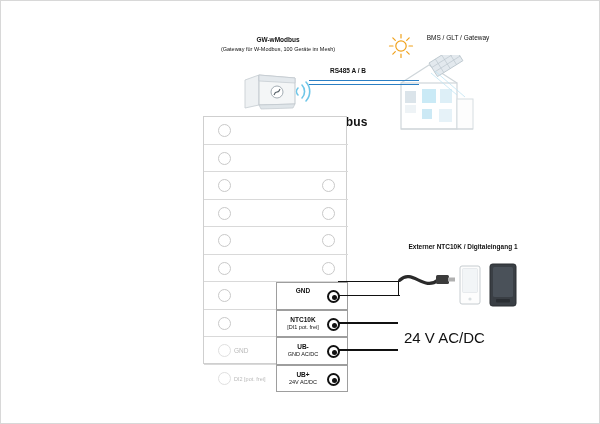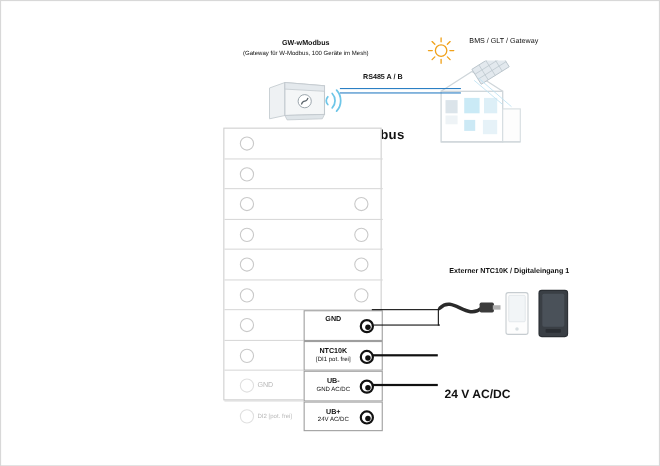--- a/index.html
+++ b/index.html
@@ -17,21 +17,21 @@
     box-sizing:border-box;
   }
   .abs{position:absolute;}
 
   
   .lbl{font-size:6.5px;line-height:8px;text-align:center;color:#111;}
   .lbl.b{font-weight:bold;}
   .lbl.small{font-size:5.5px;line-height:7px;}
   .lbl.grey{color:#b9b9b9;}
   .title-wmod{font-size:12px;font-weight:bold;color:#111;letter-spacing:.2px;}
-  .big24{font-size:11px;font-weight:bold;color:#111;margin-top:24px;}
+  .big24{font-size:15px;font-weight:normal;color:#111;}
 
   
   #block{
     position:absolute;left:203px;top:116px;width:144px;height:248px;
     background:#ffffff;border:1px solid #cfcfcf;box-sizing:border-box;
   }
   .row{
     position:absolute;left:0;width:144px;height:27.5px;
     border-bottom:1px solid #d9d9d9;box-sizing:border-box;
   }

